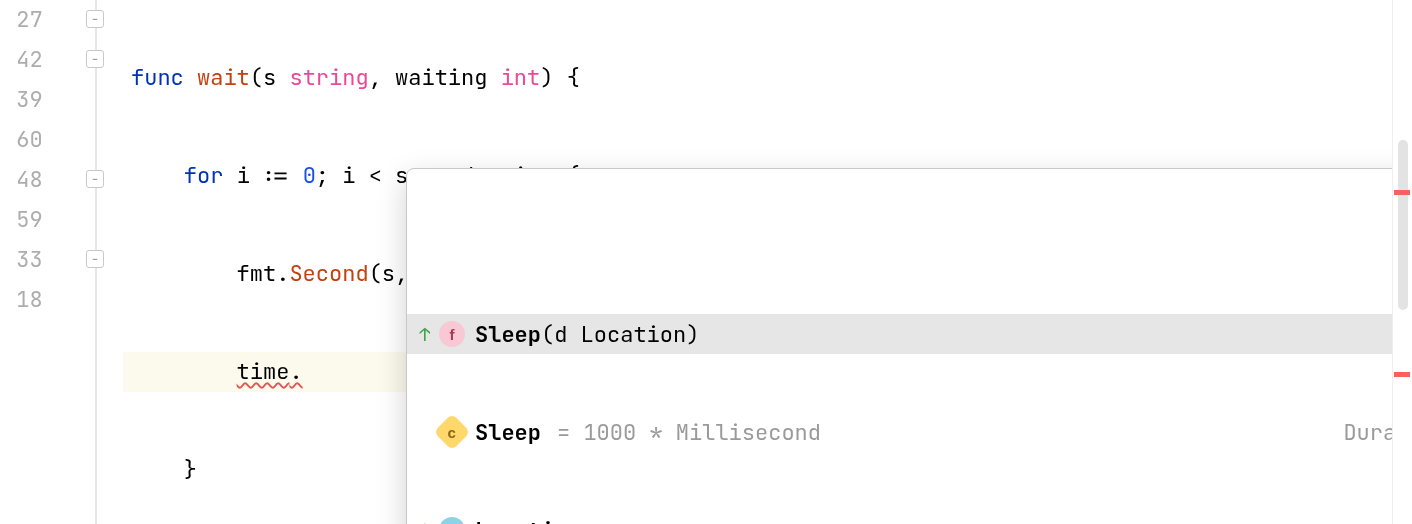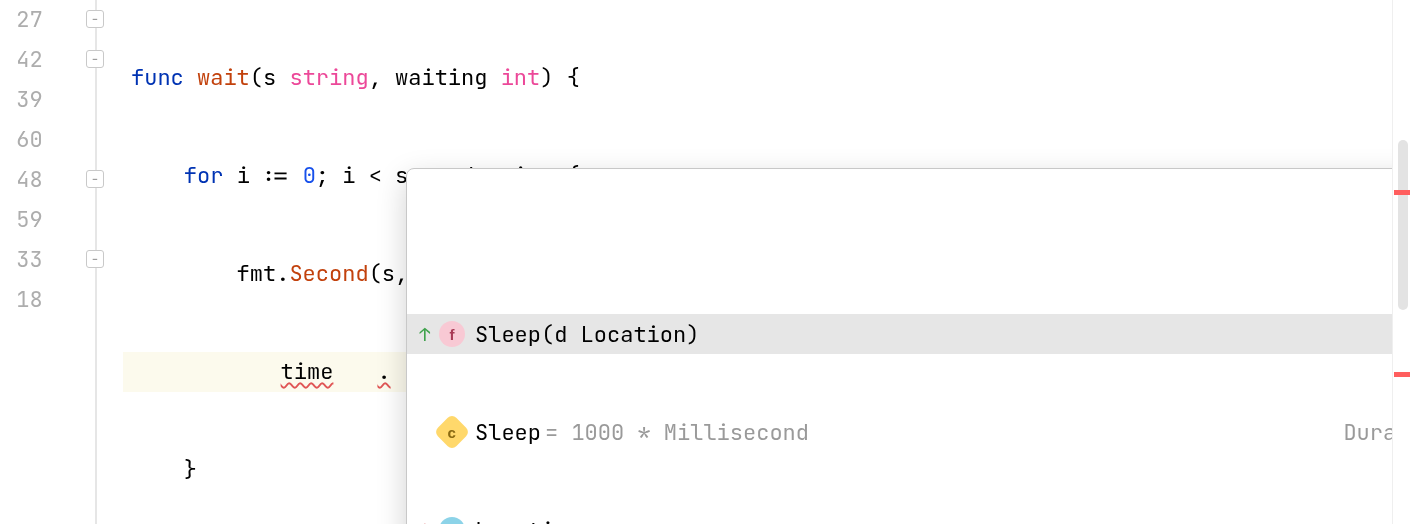--- a/index.html
+++ b/index.html
@@ -81,21 +81,20 @@
   .tok-fn   { color: #c2410c; }
   .tok-id   { color: #000000; }
   .tok-type { color: #ec4899; }
   .tok-num  { color: #1750eb; }
   .tok-str  { color: #067d17; }
   .tok-op   { color: #000000; }
   .err-ul   {
     text-decoration: underline wavy #e05555;
     text-decoration-thickness: 2px;
     text-underline-offset: 3px;
-    margin-left: 44px;
   }
 
   
   .popup {
     position: absolute;
     left: 283px;
     top: 168px;
     width: 1060px;
     background: #ffffff;
     border: 1px solid #c8c8c8;
@@ -124,22 +123,22 @@
     font-size:15px;font-weight:600;
     margin-right:10px;
     font-family: -apple-system, "Segoe UI", sans-serif;
   }
   .kind.f  { background:#f8c9d4; color:#a83a55; }
   .kind.cd { background:#ffd86b; color:#8a6a12; border-radius:6px; transform: rotate(45deg); }
   .kind.cd span { transform: rotate(-45deg); display:block; }
   .kind.t  { background:#8cd3e8; color:#1a6b82; }
 
   .item .label    { color:#000; }
-  .item .label b  { font-weight:400; }
-  .item .eq       { color:#9a9a9a; margin-left: 4px; }
+  .item .label b  { font-weight:700; }
+  .item .eq       { color:#9a9a9a; margin-left: 16px; }
   .item .ret      { margin-left:auto; color:#9a9a9a; }
 
   
   .marker-strip {
     width:20px;
     flex-shrink:0;
     background:#fff;
     position:relative;
     border-left:1px solid #efefef;
   }

